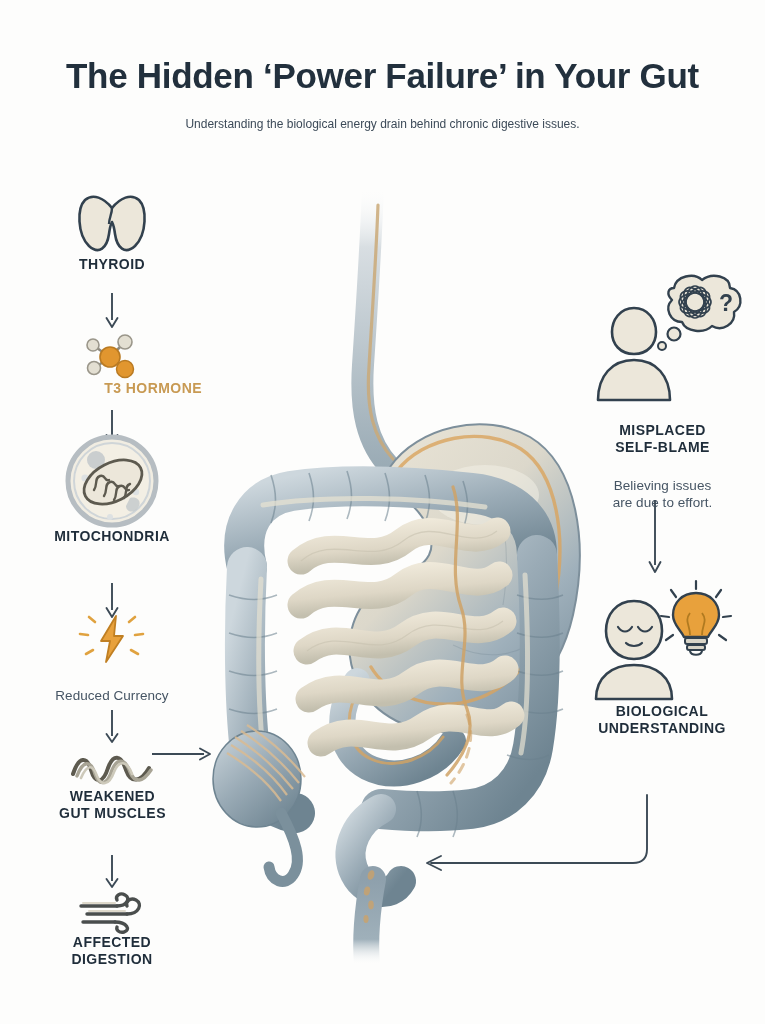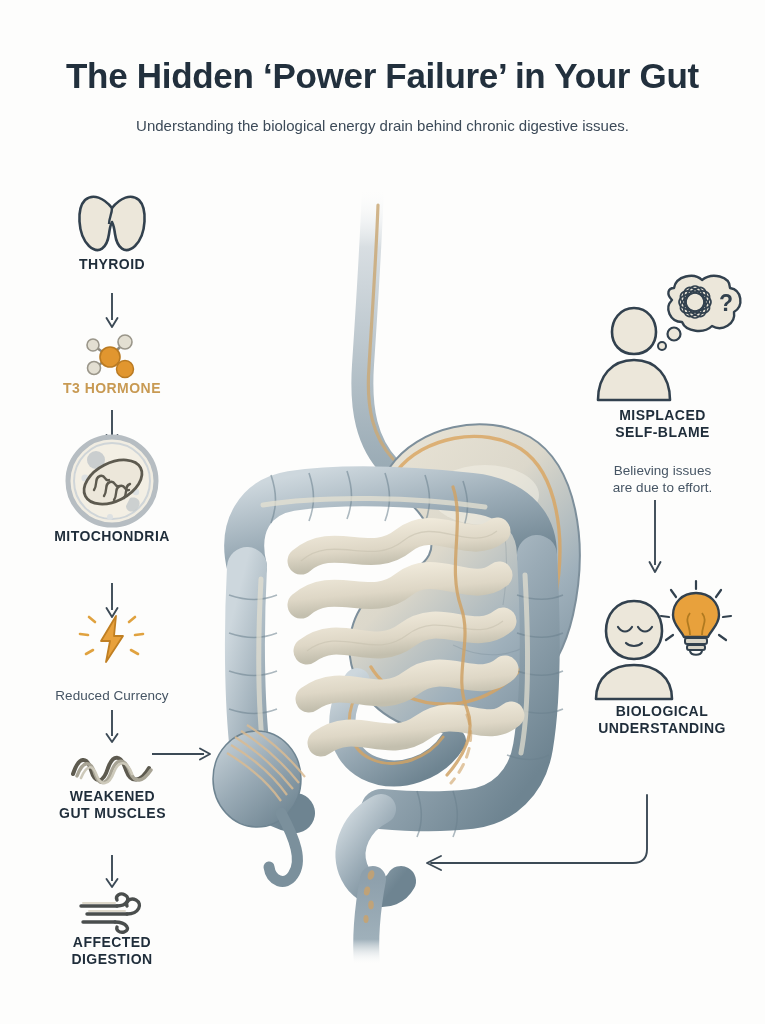--- a/index.html
+++ b/index.html
@@ -14,30 +14,30 @@
   #stage{position:relative;width:765px;height:1024px;}
 
   
   .title{
     position:absolute;top:56px;left:0;width:765px;text-align:center;
     font-size:35px;font-weight:bold;letter-spacing:-0.3px;color:#22303d;
     font-family:"Liberation Sans", sans-serif;
   }
   .subtitle{
     position:absolute;top:117px;left:0;width:765px;text-align:center;
-    font-size:15px;color:#3c4a58;font-weight:400;
+    font-size:12px;color:#3c4a58;font-weight:400;
   }
 
   
   .node{position:absolute;text-align:center;}
   .node .lbl{
     font-size:14px;font-weight:bold;letter-spacing:0.45px;line-height:1.22;
     color:#1f2d3a;text-transform:uppercase;
   }
-  .node .lbl.gold{color:#c89a53;}
+  .node .lbl.gold{color:#c89a53;text-align:right;}
   .node .sub{
     font-size:13.5px;font-weight:400;line-height:1.28;color:#465564;
     margin-top:21px;letter-spacing:0.05px;
   }
   .node .ico{display:flex;align-items:flex-end;justify-content:center;}
 
   
   .arrow{position:absolute;}
   svg{display:block;overflow:visible;}
 
@@ -353,21 +353,21 @@
         <text x="141" y="39" font-family="Liberation Sans, sans-serif" font-size="23" font-weight="bold" fill="#32414e">?</text>
 
         <circle cx="96" cy="62" r="6.5" fill="#ece7da" stroke="#32414e" stroke-width="2.2"></circle>
         <circle cx="84" cy="74" r="4" fill="#ece7da" stroke="#32414e" stroke-width="2"></circle>
 
         <path d="M56 36 C42 36, 34 48, 34 60 C34 72, 42 82, 56 82
                  C70 82, 78 72, 78 60 C78 48, 70 36, 56 36 Z" fill="#ece7da" stroke="#32414e" stroke-width="2.6"></path>
         <path d="M20 128 C20 104, 34 88, 56 88 C78 88, 92 104, 92 128 Z" fill="#ece7da" stroke="#32414e" stroke-width="2.6" stroke-linejoin="round"></path>
       </svg>
     </div>
-    <div class="lbl" style="white-space:pre-line;margin-top:5px;">MISPLACED
+    <div class="lbl" style="white-space:pre-line;margin-top:20px;">MISPLACED
 SELF-BLAME</div>
     <div class="sub" style="white-space:pre-line;">Believing issues
 are due to effort.</div>
   </div>
 
   <div class="arrow" style="left:647px;top:500px;">
     <svg width="16" height="74" viewBox="0 0 16 74">
       <path d="M8 0 L8 65" stroke="#3c4a56" stroke-width="1.9" fill="none"></path>
       <path d="M2.5 62 L8 72 L13.5 62" stroke="#3c4a56" stroke-width="1.9" fill="none" stroke-linecap="round" stroke-linejoin="round"></path>
     </svg>

